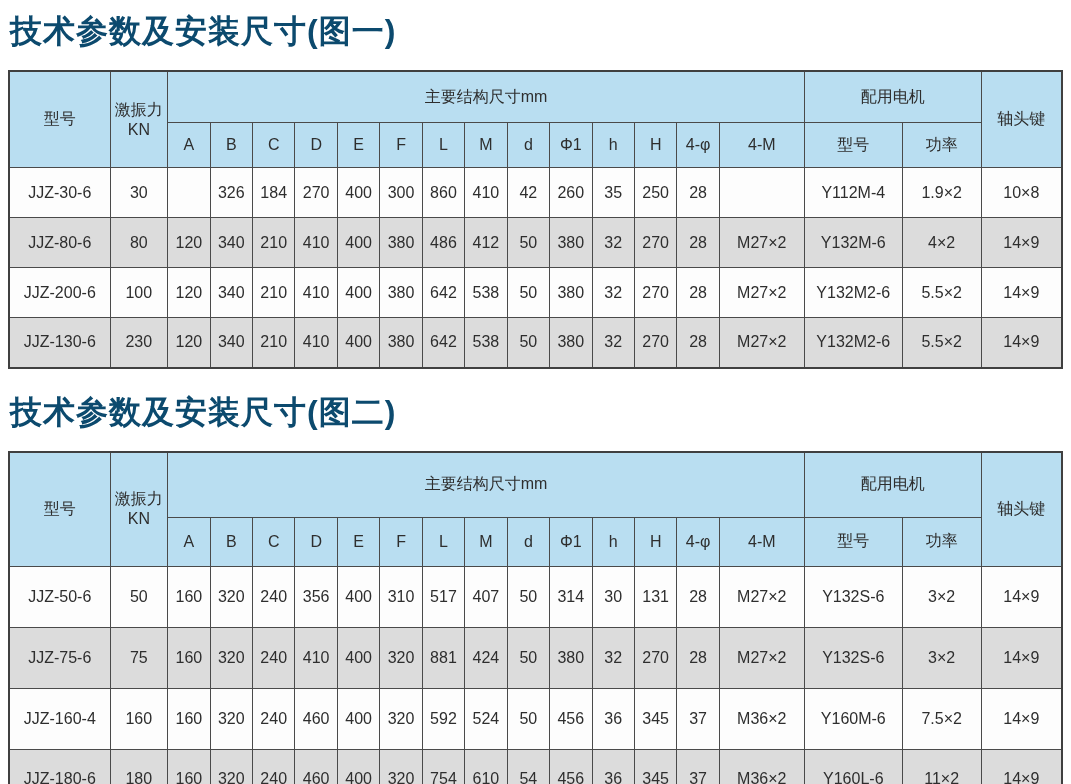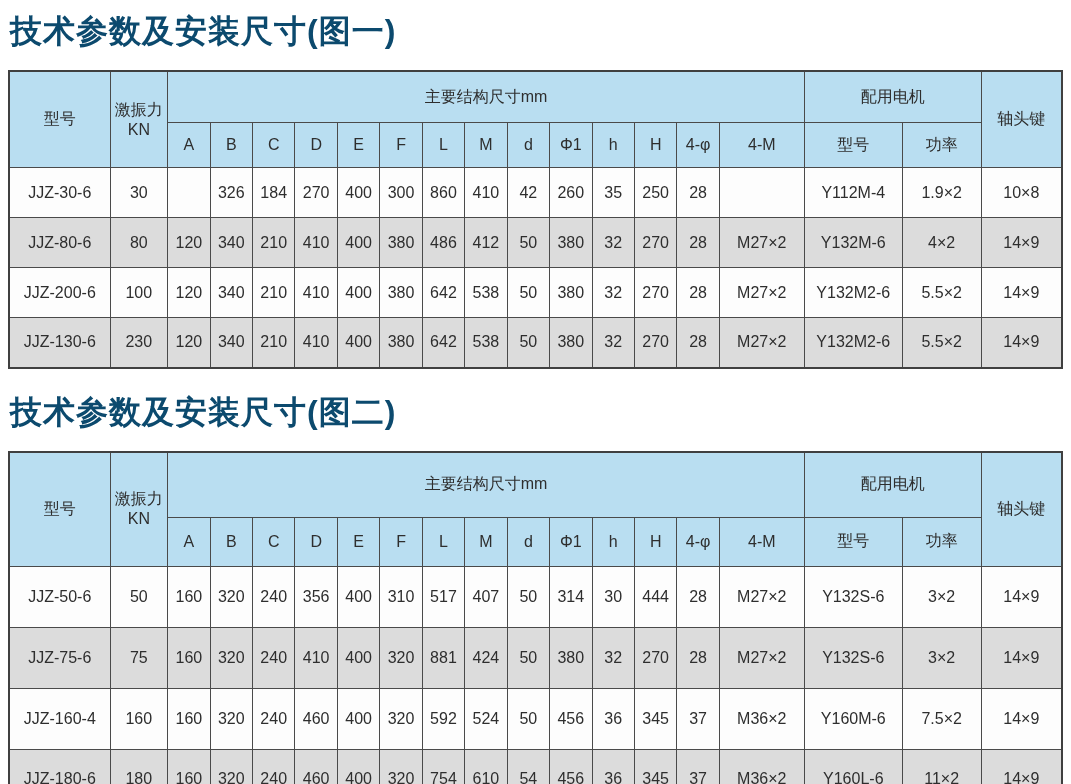--- a/index.html
+++ b/index.html
@@ -251,21 +251,21 @@
         <td>320</td>
         <td>240</td>
         <td>356</td>
         <td>400</td>
         <td>310</td>
         <td>517</td>
         <td>407</td>
         <td>50</td>
         <td>314</td>
         <td>30</td>
-        <td>444</td>
+        <td>131</td>
         <td>28</td>
         <td>M27×2</td>
         <td>Y132S-6</td>
         <td>3×2</td>
         <td>14×9</td>
       </tr>
       <tr>
         <td>JJZ-75-6</td>
         <td>75</td>
         <td>160</td>

